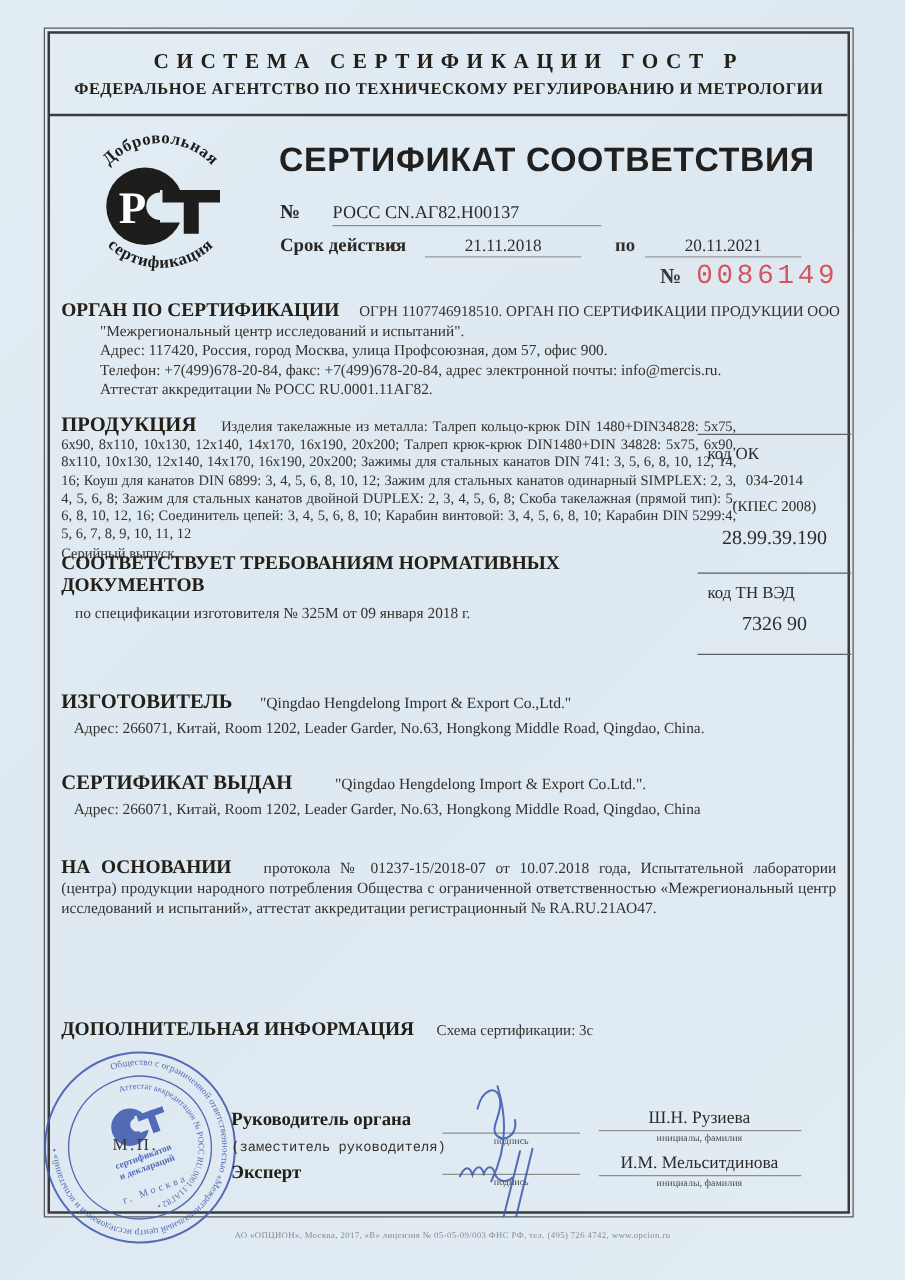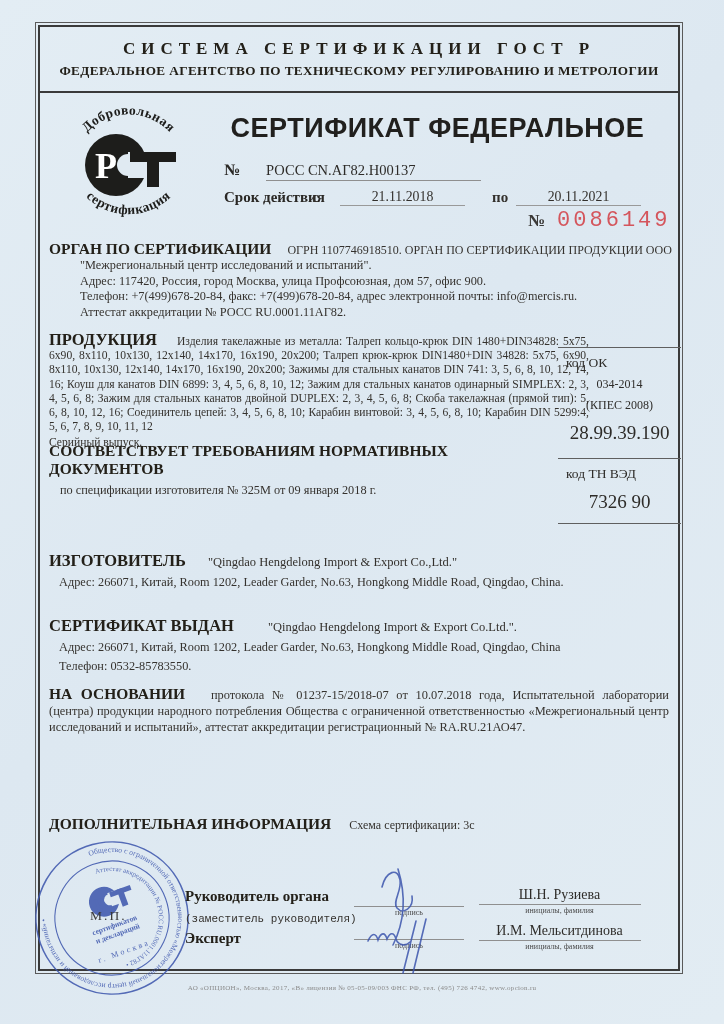--- a/index.html
+++ b/index.html
@@ -50,21 +50,21 @@
   .sec-prod{top:306px;width:540px;text-align:justify;font-size:11.6px;line-height:14.2px;color:#35322e;}
   .sec-prod .sec-h{margin-right:16px;}
   .serial{margin-top:2px;text-align:left;}
   
   .codes{position:absolute;left:518px;top:320px;width:123px;}
   .code-box{border-top:1px solid #5f5f5f;}
   .code-box.ok{height:110px;}
   .code-box.tnved{height:64px;border-bottom:1px solid #5f5f5f;}
   .code-lab{font-size:13.5px;padding:7px 0 0 8px;color:#2e2c29;}
   .code-val{text-align:center;font-size:12px;margin-top:6px;color:#2e2c29;}
-  .code-val.strong{font-size:19px;margin-top:9px;}
+  .code-val.strong{font-size:16px;margin-top:9px;}
   
   .sec-conf{top:415px;width:505px;}
   .sec-conf .small{padding-left:11px;margin-top:5px;}
   
   .sec-man{top:524px;width:633px;}
   .inline-name{font-size:12.5px;margin-left:18px;}
   .sec-iss{top:589px;width:633px;}
   .sec-iss .inline-name{margin-left:30px;}
   .addr{margin-top:4px;padding-left:10px;}
   
@@ -111,21 +111,21 @@
         <circle cx="54" cy="58" r="31" fill="#1d1d1b"></circle>
         <circle cx="66" cy="58" r="11" fill="#e0eaf2"></circle>
         <rect x="66" y="45" width="20" height="26" fill="#e0eaf2"></rect>
         <rect x="68" y="45" width="46" height="10" fill="#1d1d1b"></rect>
         <rect x="85" y="45" width="12" height="35" fill="#1d1d1b"></rect>
         <text x="44" y="71" text-anchor="middle" font-family="Liberation Serif, serif" font-weight="bold" font-size="36" fill="#ffffff">Р</text>
         <text class="arc-text"><textPath href="#arcTop" startOffset="50%" text-anchor="middle">Добровольная</textPath></text>
         <text class="arc-text"><textPath href="#arcBot" startOffset="50%" text-anchor="middle">сертификация</textPath></text>
       </svg>
 
-      <div class="title">СЕРТИФИКАТ ФЕДЕРАЛЬНОЕ</div>
+      <div class="title">СЕРТИФИКАТ СООТВЕТСТВИЯ</div>
 
       <div class="row-no">
         <span class="nolab">№</span>
         <span class="cert-no">РОСС CN.АГ82.Н00137</span>
       </div>
 
       <div class="row-val">
         <span class="vlab">Срок действия</span>
         <span class="vfrom-lab">с</span>
         <span class="vdate1">21.11.2018</span>
@@ -180,21 +180,20 @@
         </div>
         <div class="small addr">Адрес: 266071, Китай, Room 1202, Leader Garder, No.63, Hongkong Middle Road, Qingdao, China.</div>
       </div>
 
       <div class="sec sec-iss">
         <div class="nowrap">
           <span class="sec-h big">СЕРТИФИКАТ ВЫДАН</span>
           <span class="inline-name">"Qingdao Hengdelong Import &amp; Export Co.Ltd.".</span>
         </div>
         <div class="small addr">Адрес: 266071, Китай, Room 1202, Leader Garder, No.63, Hongkong Middle Road, Qingdao, China</div>
-        <div class="small addr">Телефон: 0532-85783550.</div>
       </div>
 
       <div class="sec sec-basis">
         <span class="sec-h">НА ОСНОВАНИИ</span>
         <span>протокола № 01237-15/2018-07 от 10.07.2018 года, Испытательной лаборатории (центра) продукции народного потребления Общества с ограниченной ответственностью «Межрегиональный центр исследований и испытаний», аттестат аккредитации регистрационный № RA.RU.21АО47.</span>
       </div>
 
       <div class="sec sec-add">
         <span class="sec-h">ДОПОЛНИТЕЛЬНАЯ ИНФОРМАЦИЯ</span>
         <span class="small">Схема сертификации: 3с</span>

